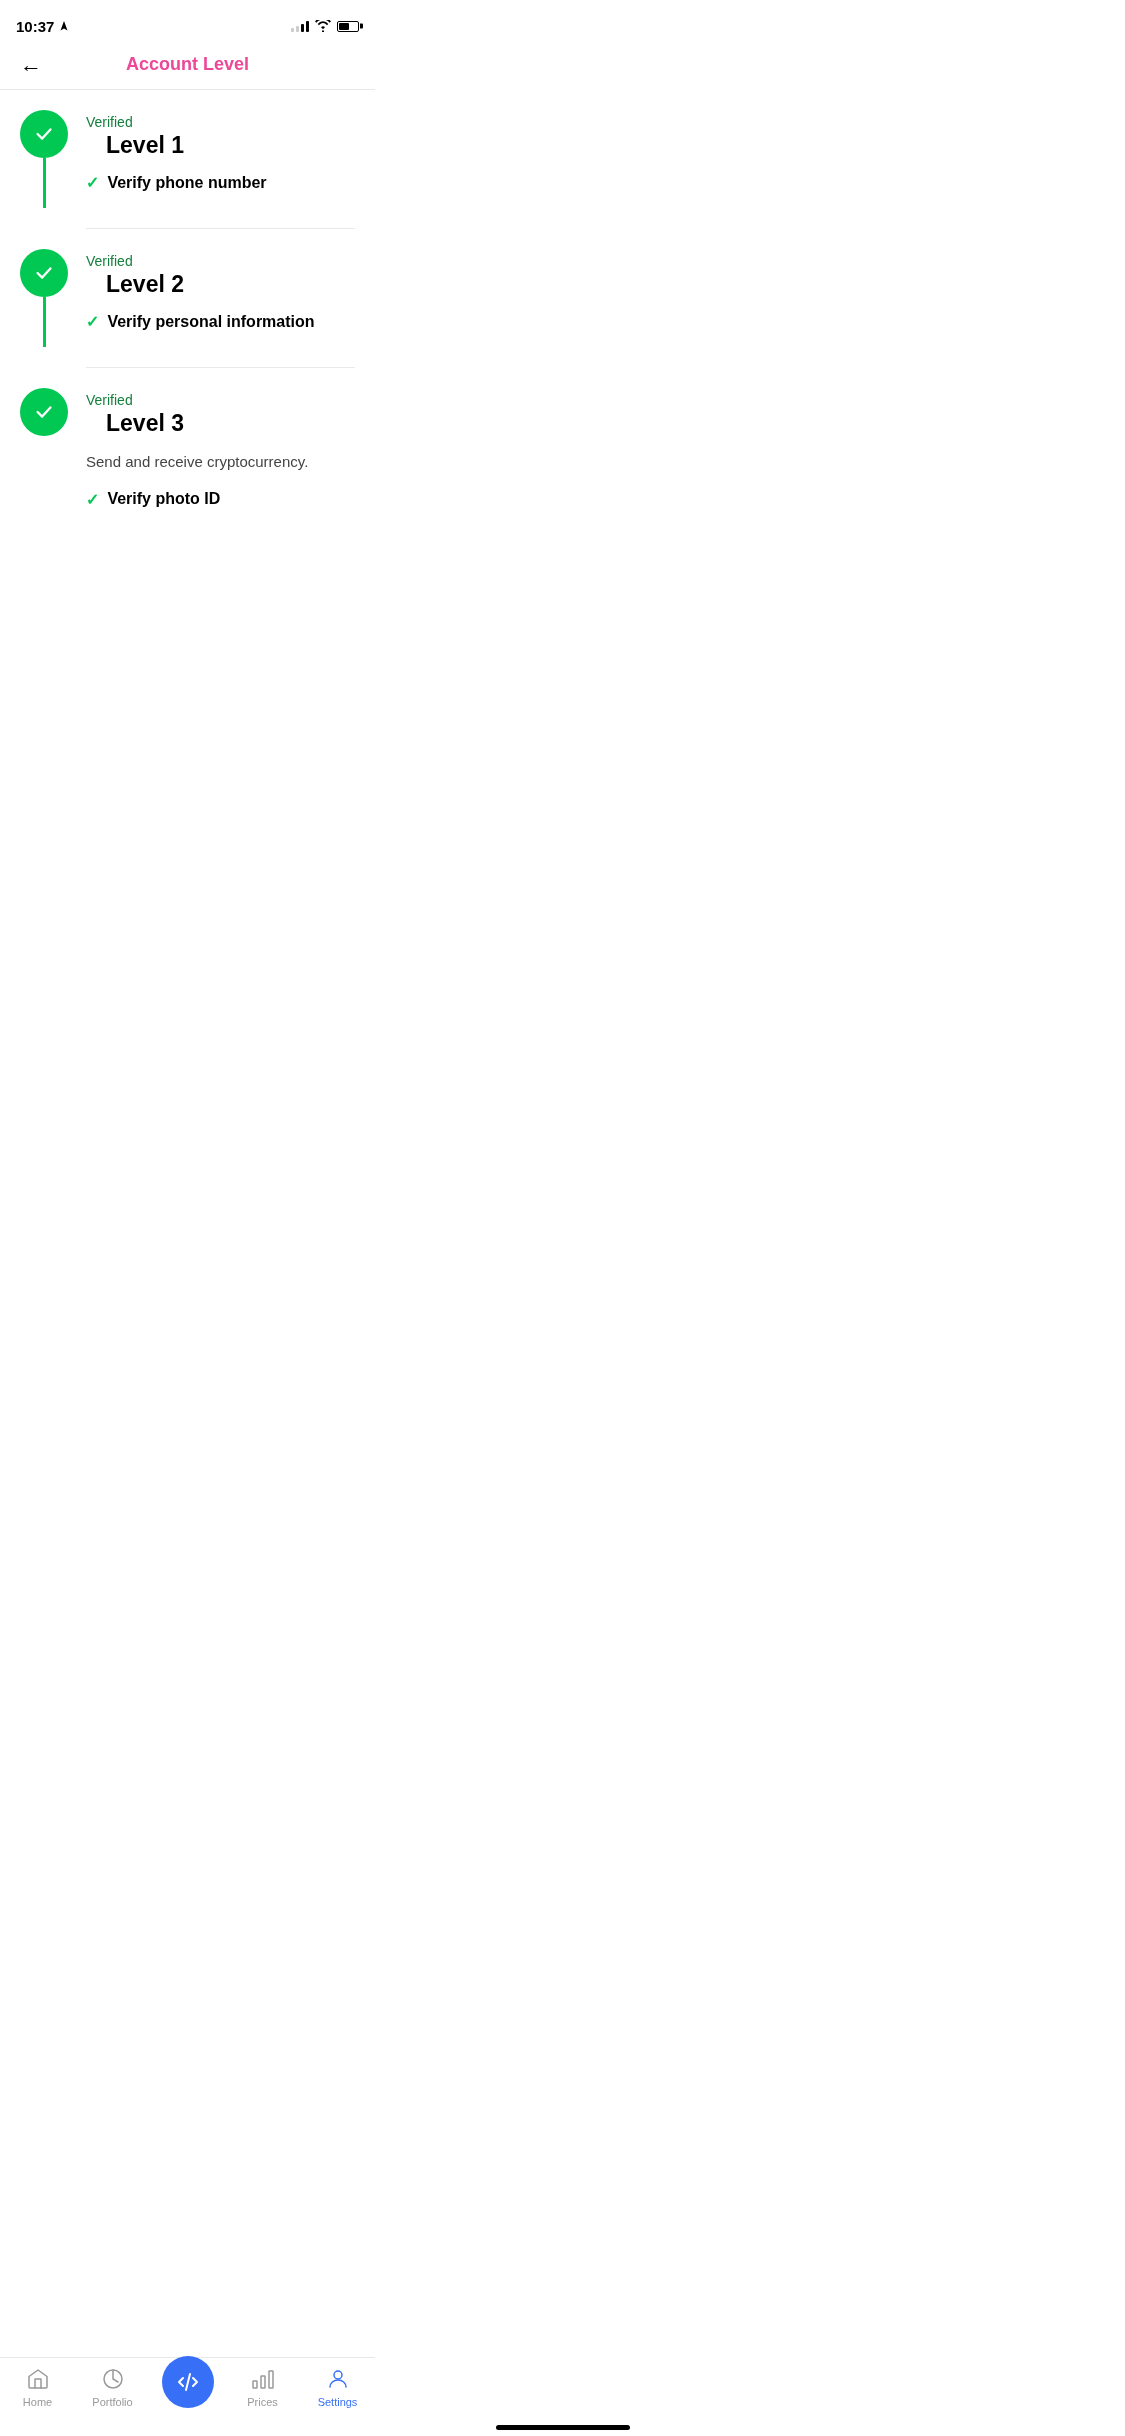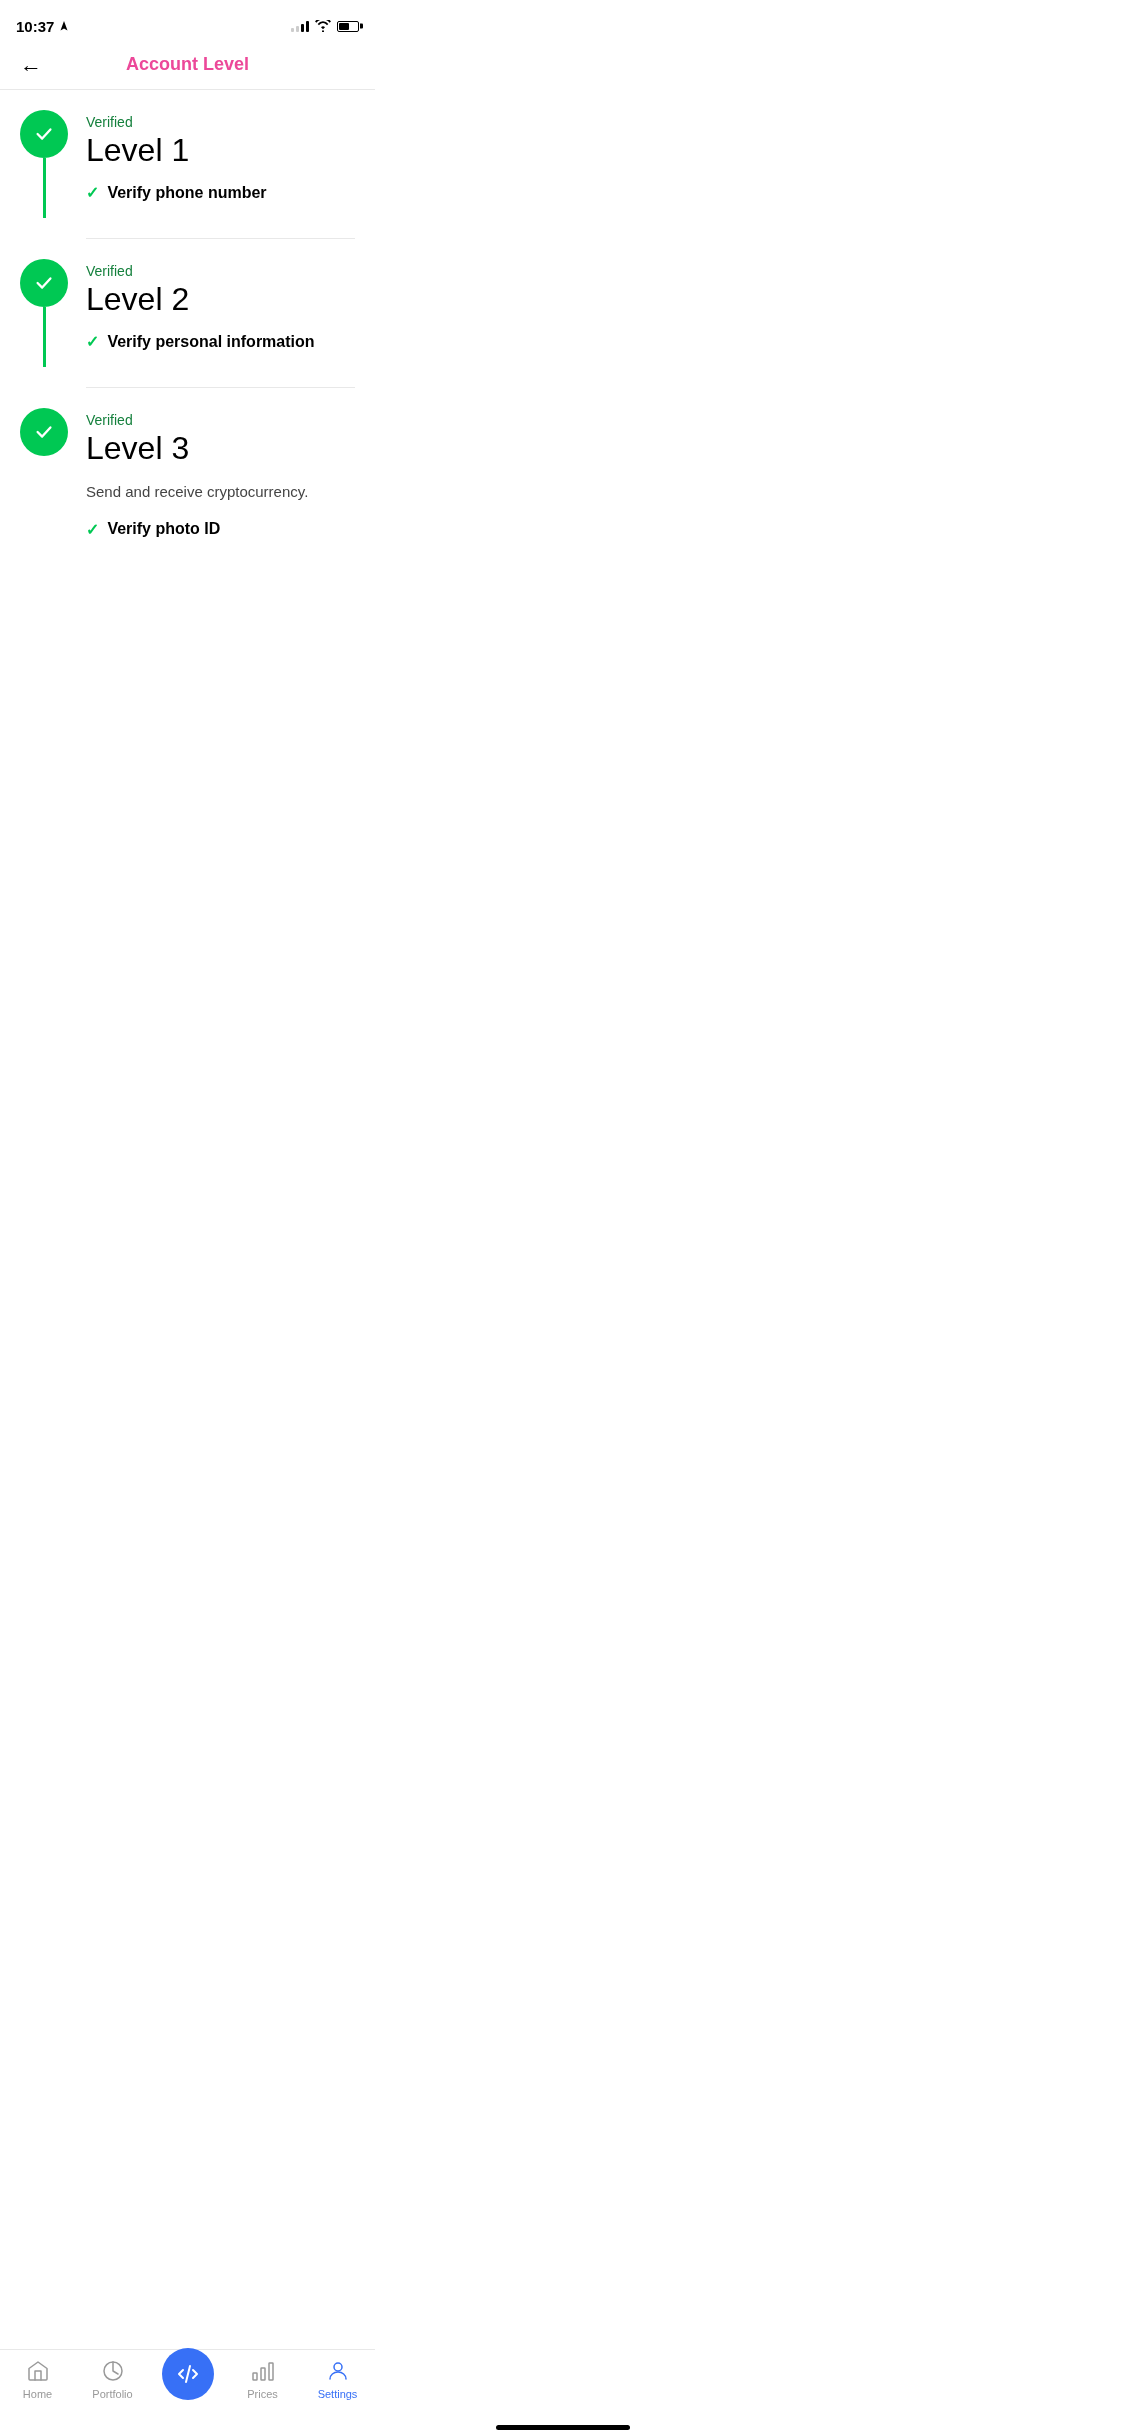--- a/index.html
+++ b/index.html
@@ -163,24 +163,25 @@
       padding-bottom: 16px;
     }
 
     .level-label {
       font-size: 14px;
       color: #15803d;
       margin-bottom: 2px;
     }
 
     .level-title {
-      font-size: 32px;
-      font-weight: 400;
+      font-size: 23px;
+      font-weight: 700;
       color: #000;
       margin-bottom: 14px;
+      margin-left: 20px;
     }
 
     .level-description {
       font-size: 15px;
       color: #444;
       line-height: 1.5;
       margin-bottom: 16px;
     }
 
     .verify-item {
@@ -199,21 +200,21 @@
 
     .divider {
       height: 1px;
       background: #e8e8e8;
       margin: 0 0 20px 66px;
     }
 
     
     .bottom-nav {
       position: fixed;
-      bottom: 12px;
+      bottom: 4px;
       width: 375px;
       background: #fff;
       border-top: 1px solid #e8e8e8;
       display: flex;
       align-items: center;
       justify-content: space-around;
       padding: 8px 0 24px;
     }
 
     .nav-item {

